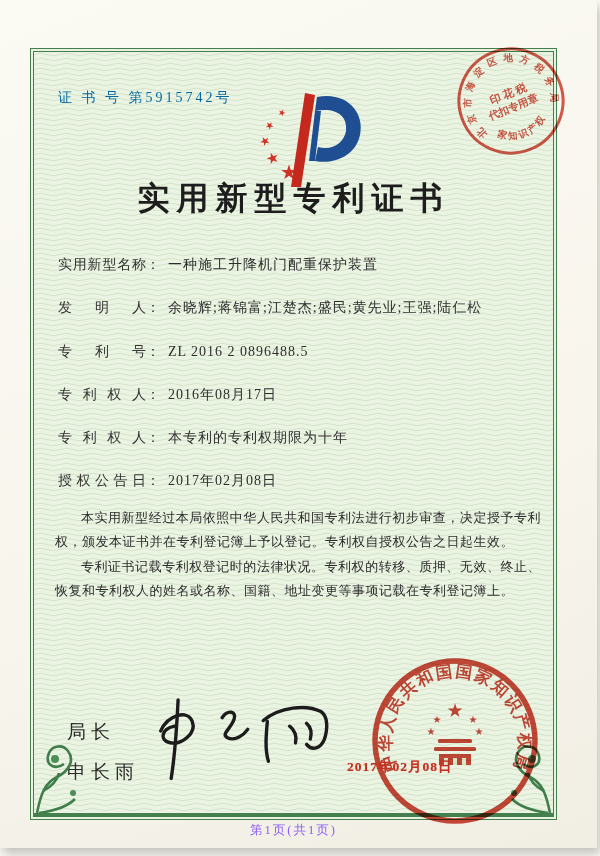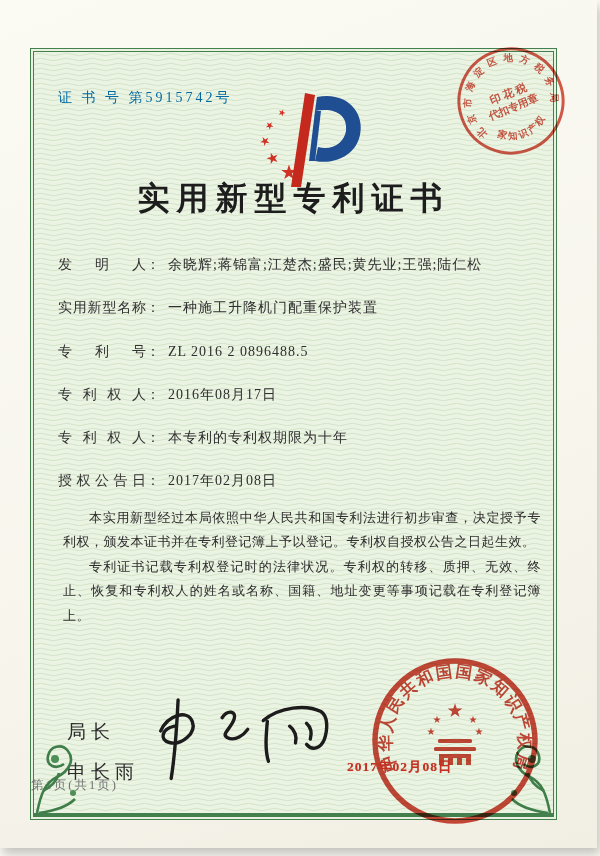--- a/index.html
+++ b/index.html
@@ -35,30 +35,30 @@
   }
   .fields{position:absolute;left:27px;right:14px;top:206px;z-index:2;}
   .frow{margin-bottom:23px;font-size:14px;color:#333;line-height:1.45;}
   .flabel{
     display:inline-block;width:88px;vertical-align:top;
     text-align:justify;text-align-last:justify;color:#333;
   }
   .fcolon{display:inline-block;margin-right:8px;color:#333;}
   .fvalue{letter-spacing:1px;color:#2e2e2e;}
   .body-text{
-    position:absolute;left:32px;right:15px;top:457px;z-index:2;
+    position:absolute;left:24px;right:15px;top:457px;z-index:2;
     font-size:13px;line-height:1.88;color:#2c2c2c;text-align:justify;
   }
   .body-text p{margin:0;text-indent:2em;letter-spacing:.5px;}
   .officer{position:absolute;left:36px;top:670px;z-index:3;font-size:19px;color:#2a2a2a;letter-spacing:5px;}
   .officer div{margin-bottom:14px;}
   .signature{position:absolute;left:100px;top:636px;z-index:4;transform:rotate(-3deg);}
   .footer{
-    position:absolute;left:0;top:728px;width:100%;z-index:2;
-    font-size:12.5px;letter-spacing:2px;color:#737373;
+    position:absolute;left:0;top:773px;width:100%;text-align:center;z-index:2;
+    font-size:12.5px;letter-spacing:2px;color:#8b5cf6;
   }
   .seal-authority{position:absolute;left:334px;top:602px;z-index:6;mix-blend-mode:multiply;opacity:.92;}
   .seal-date{
     position:absolute;left:316px;top:709px;z-index:7;
     font-size:13.5px;font-weight:700;color:#c43122;letter-spacing:1px;white-space:nowrap;
     text-shadow:0 0 1px rgba(196,49,34,.4);
   }
   .seal-tax{position:absolute;left:420px;top:-8px;z-index:6;transform:rotate(-22deg);opacity:.85;mix-blend-mode:multiply;}
   .flourish{position:absolute;z-index:4;}
   .flourish.bl{left:2px;bottom:2px;}
@@ -95,24 +95,24 @@
         <polygon points="62,10 72,12 58,104 48,104" fill="#c5281c"></polygon>
         <path d="M74 14 C 104 8 122 30 117 52 C 113 72 92 82 72 78 L75 64 C 89 68 101 60 103 48 C 105 32 92 24 72 28 Z" fill="#1f4e93"></path>
         <path d="M72 28 L66 78 L72 78 L78 28 Z" fill="#1f4e93"></path>
       </g>
     </svg>
 
     <div class="title">实用新型专利证书</div>
 
     <div class="fields">
       <div class="frow">
+        <span class="flabel">实用新型名称</span><span class="fcolon">：</span><span class="fvalue">一种施工升降机门配重保护装置</span>
+      </div>
+      <div class="frow">
         <span class="flabel">发明人</span><span class="fcolon">：</span><span class="fvalue">余晓辉;蒋锦富;江楚杰;盛民;黄先业;王强;陆仁松</span>
-      </div>
-      <div class="frow">
-        <span class="flabel">实用新型名称</span><span class="fcolon">：</span><span class="fvalue">一种施工升降机门配重保护装置</span>
       </div>
       <div class="frow">
         <span class="flabel">专利号</span><span class="fcolon">：</span><span class="fvalue">ZL 2016 2 0896488.5</span>
       </div>
       <div class="frow">
         <span class="flabel">专利权人</span><span class="fcolon">：</span><span class="fvalue">2016年08月17日</span>
       </div>
       <div class="frow">
         <span class="flabel">专利权人</span><span class="fcolon">：</span><span class="fvalue">本专利的专利权期限为十年</span>
       </div>

